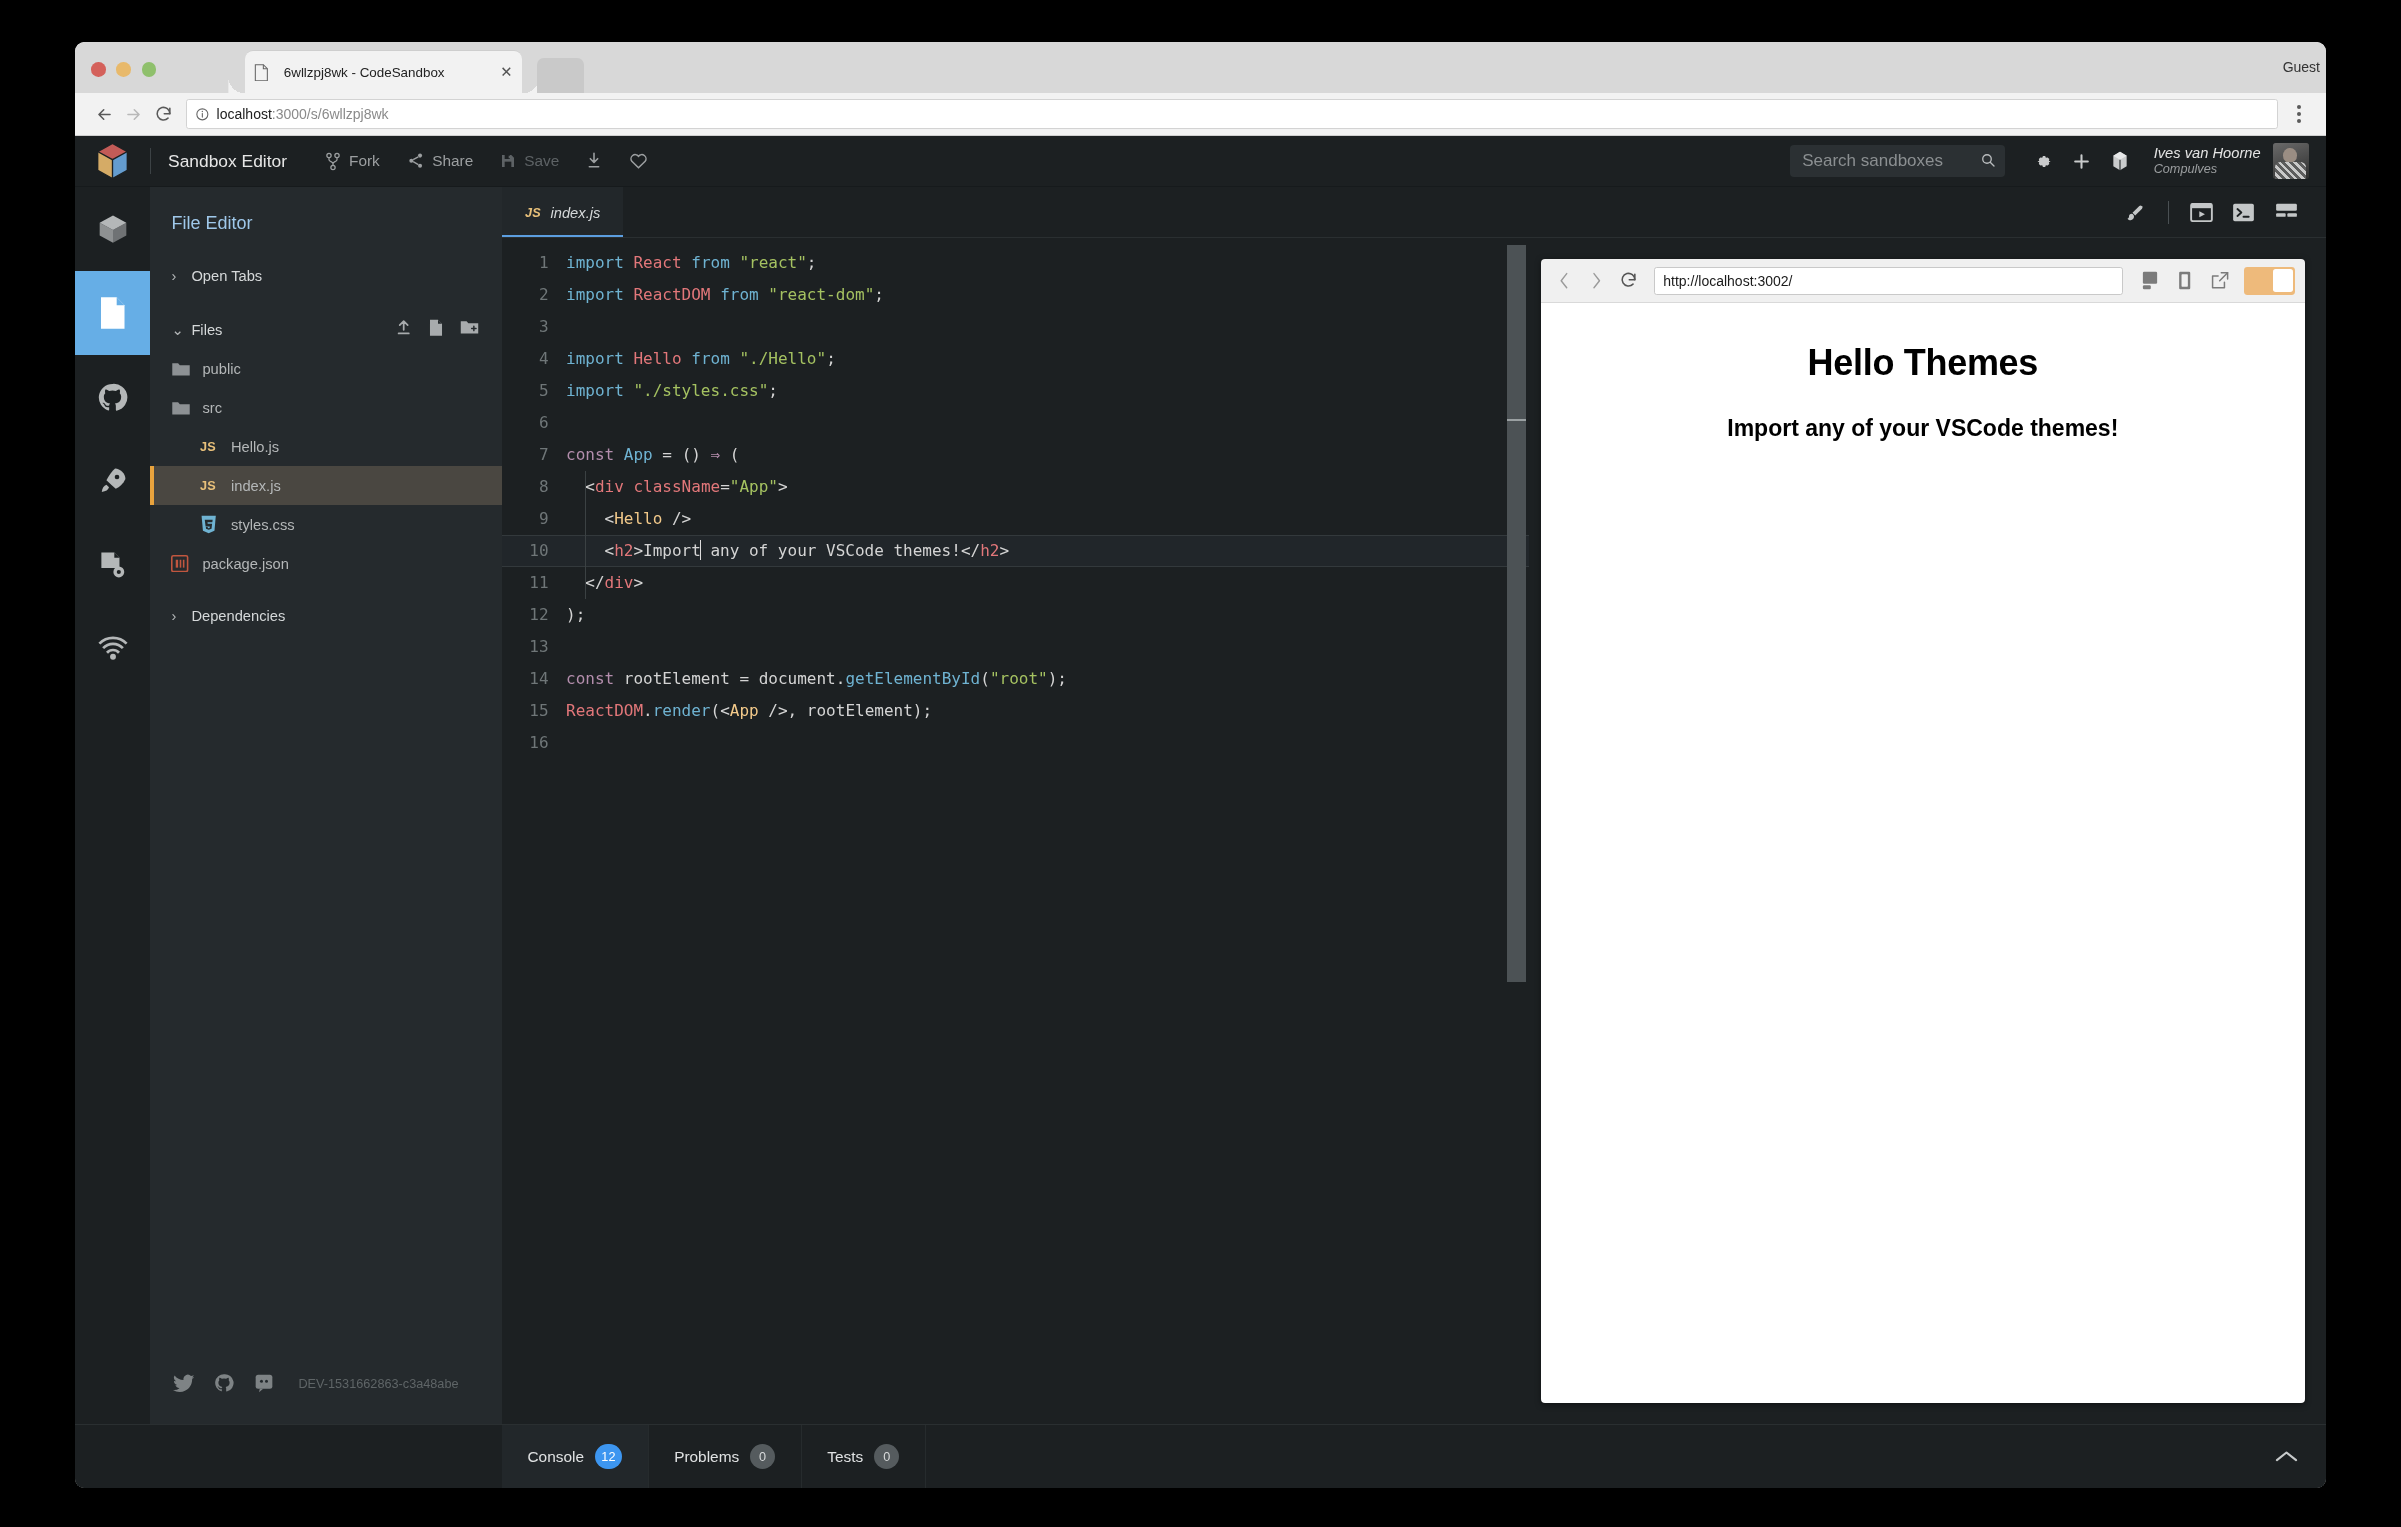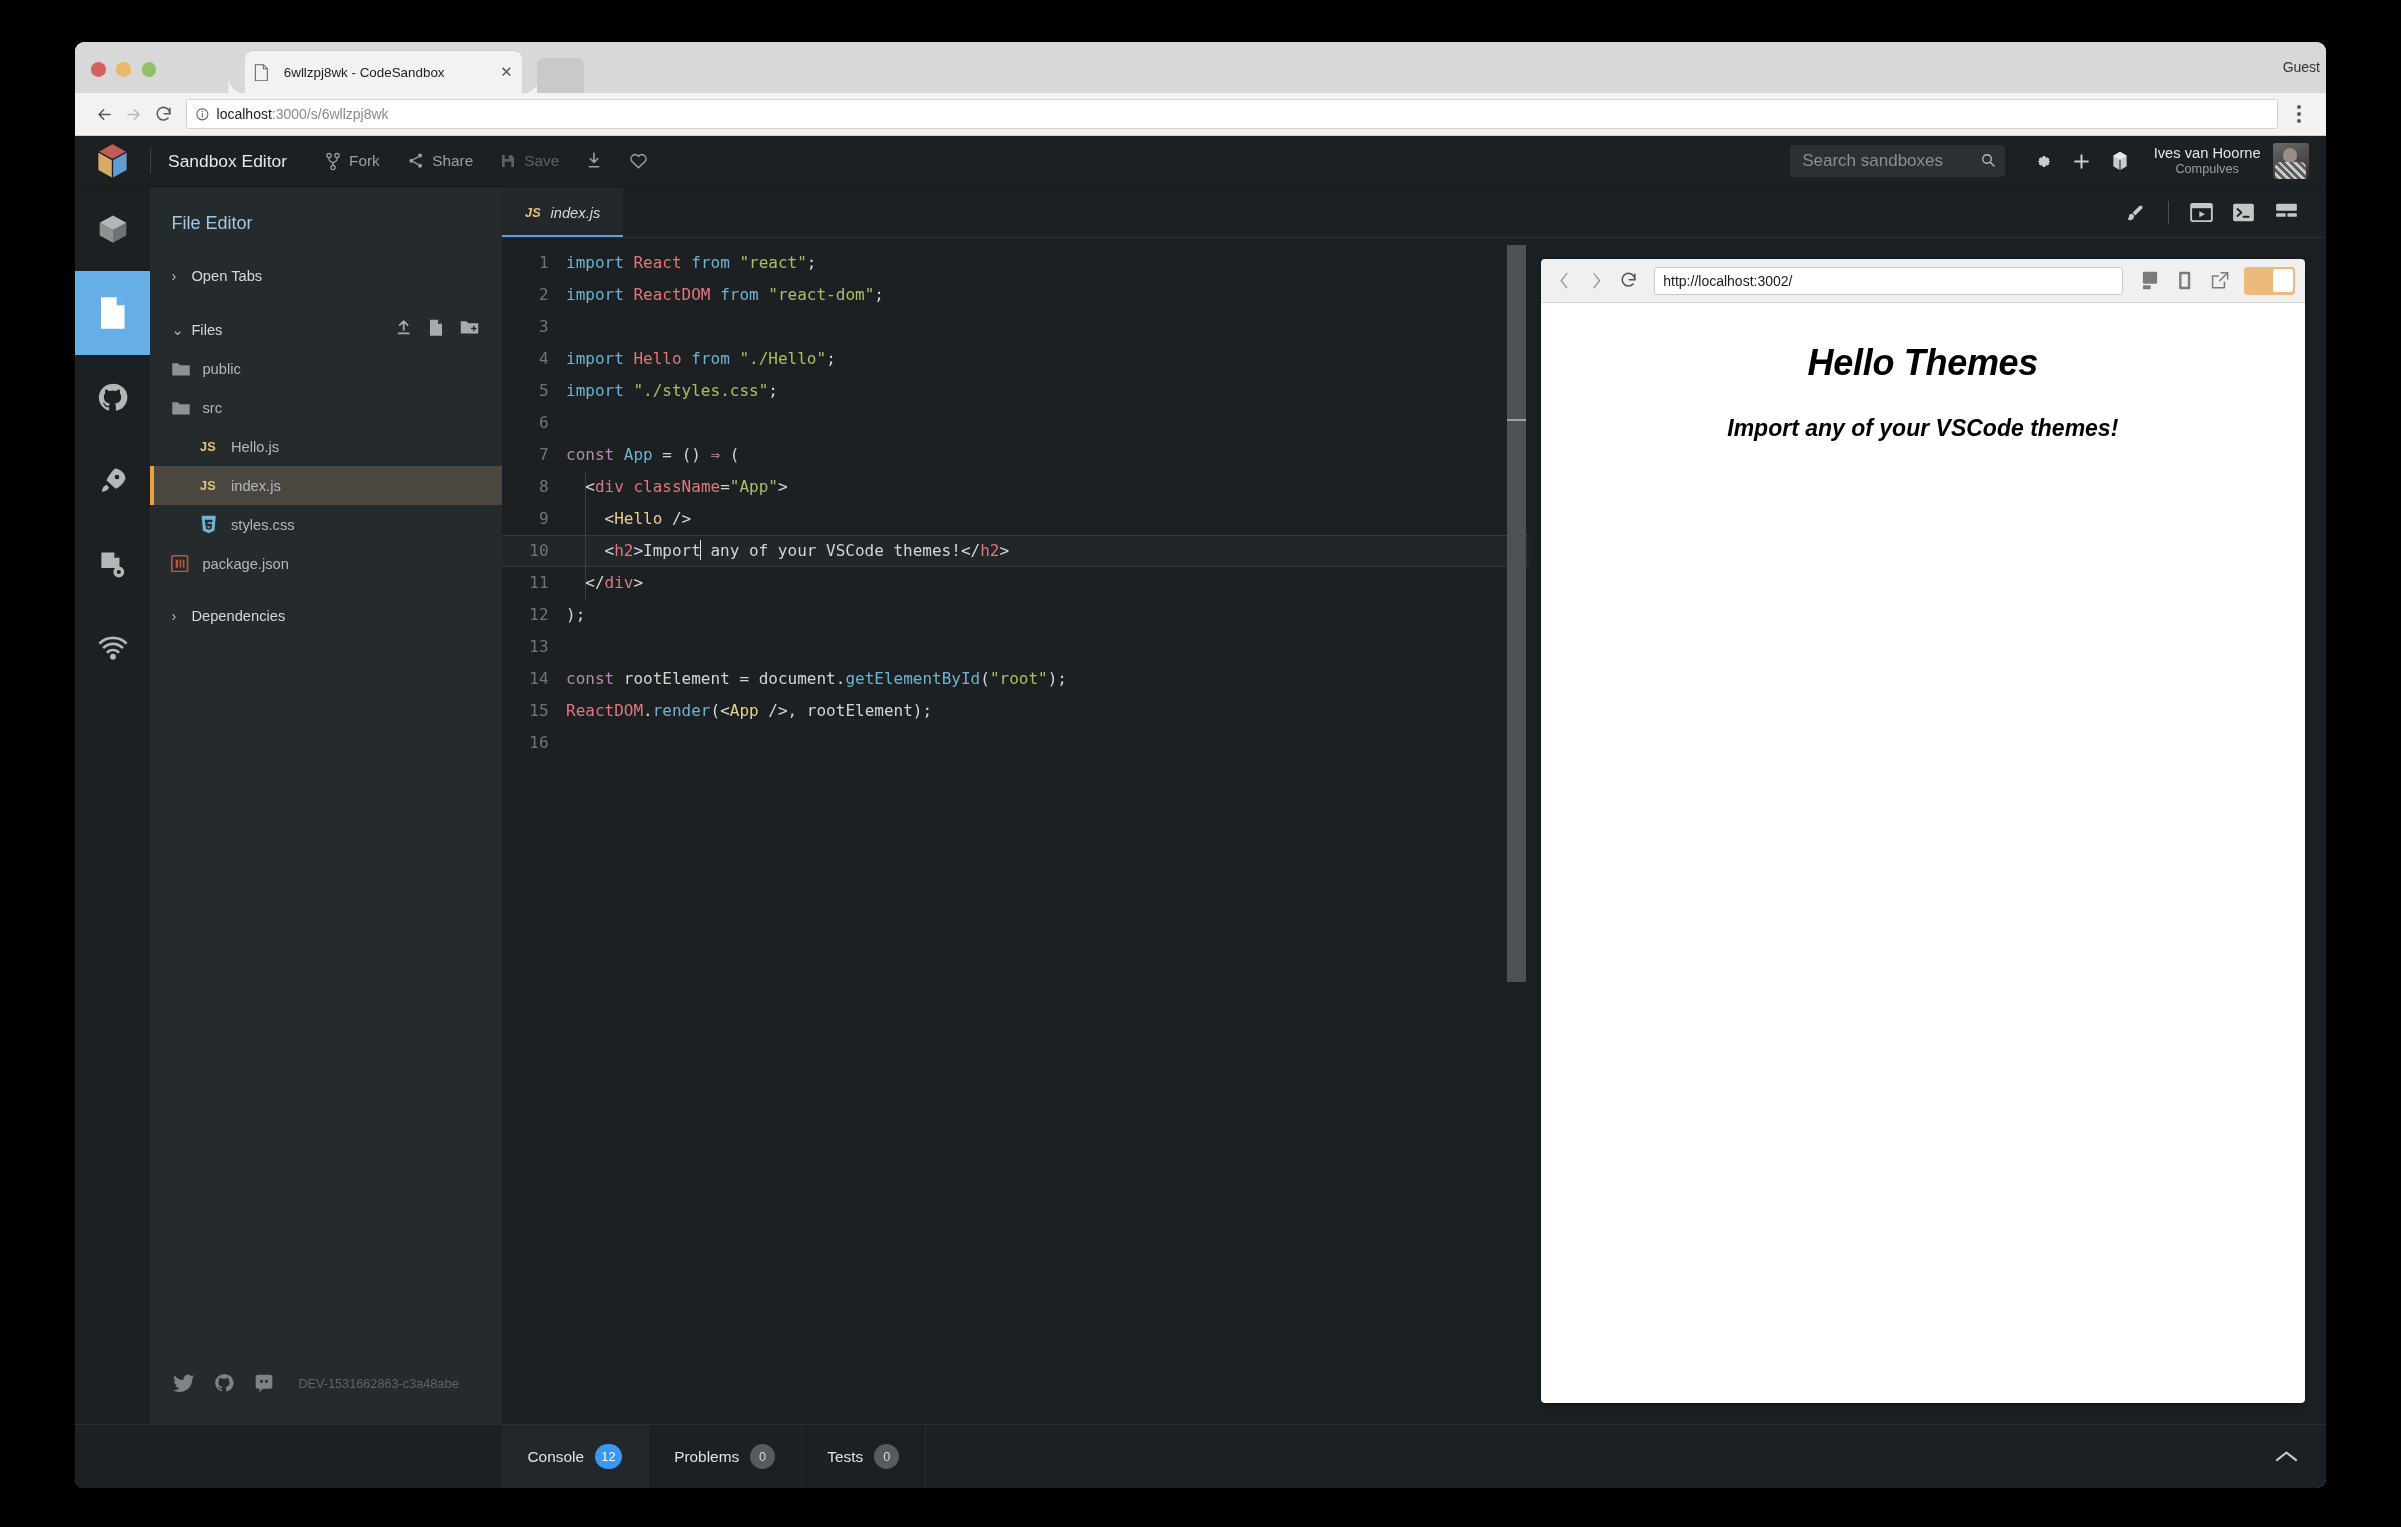--- a/index.html
+++ b/index.html
@@ -107,21 +107,21 @@
     display:flex; align-items:center; background:#2b3033; border-radius:4px;
     height:32px; padding:0 9.4px 0 12px; gap:9.4px; margin-right:20px;
   }
   #search-input{
     background:transparent; border:0; outline:none; width:168px;
     font-family:inherit; font-size:17px; color:#c8c8c8;
   }
   #search-input::placeholder{ color:#8b8f91; }
   .hdr-icobtn{ width:38px;height:38px;display:flex;align-items:center;justify-content:center;color:#c9cbcc;cursor:pointer;}
   #user-block{ display:flex; align-items:center; gap:12px; margin-left:14.7px; margin-right:17.4px;}
-  #user-names{ text-align:center; line-height:1.18; }
+  #user-names{ text-align:left; line-height:1.18;font-style:italic; }
   #user-name{ font-size:14.7px; color:#e4e4e4; white-space:nowrap;}
   #user-team{ font-size:12.7px; color:#9b9ea0; white-space:nowrap;}
   #avatar{
     width:36px;height:36px;border-radius:2.7px;overflow:hidden;flex:0 0 auto;
     background:linear-gradient(160deg,#6a6a6a,#2e2e2e);
     position:relative;
   }
   #avatar .a-head{position:absolute;left:10.7px;top:5.4px;width:13.4px;height:14.7px;border-radius:50%;background:#9a8d83;}
   #avatar .a-body{position:absolute;left:2.7px;bottom:0;width:31px;height:17.4px;border-radius:5.4px 5.4px 0 0;
      background:repeating-linear-gradient(45deg,#5d5d5d 0 2.7px,#c9c9c9 2.7px 5.4px);}
@@ -228,21 +228,21 @@
     flex:1; height:28px; background:#fff; border:0.7px solid #c9c9c9; border-radius:2.7px;
     display:flex; align-items:center; padding:0 8px; font-size:14px; color:#1a1a1a;
     margin:0 6.7px;
   }
   .pv-ico{ width:29.5px;height:29.5px;display:flex;align-items:center;justify-content:center;color:#7b7b7b;cursor:pointer;}
   #pv-toggle{
     width:51px;height:28px;border-radius:3.4px;background:#eeba7b;display:flex;align-items:center;
     justify-content:flex-end;padding:2.7px;margin-left:4px;cursor:pointer;
   }
   #pv-toggle .knob{ width:20px;height:23px;background:#fff;border-radius:2.7px;}
-  #pv-content{ flex:1; background:#fff; padding-top:39px; text-align:center;font-style:italic; }
+  #pv-content{ flex:1; background:#fff; padding-top:39px; text-align:center; }
   #pv-h1{ font-size:36px; color:#000; font-weight:bold; letter-spacing:-0.3px;}
   #pv-h2{ font-size:23px; color:#000; font-weight:bold; margin-top:31px;}
 
   
   #statusbar{
     height:64px; flex:0 0 auto; background:#1c2022; display:flex; align-items:stretch;
     border-top:0.7px solid #2a2f31; position:relative;
   }
   #status-left-pad{ width:427px; flex:0 0 auto; }
   .stab{

